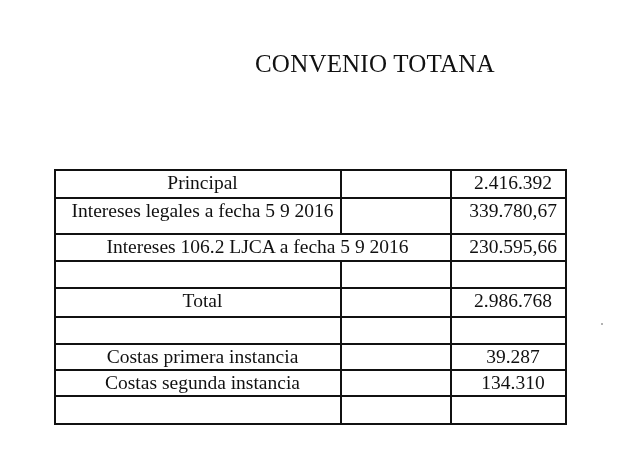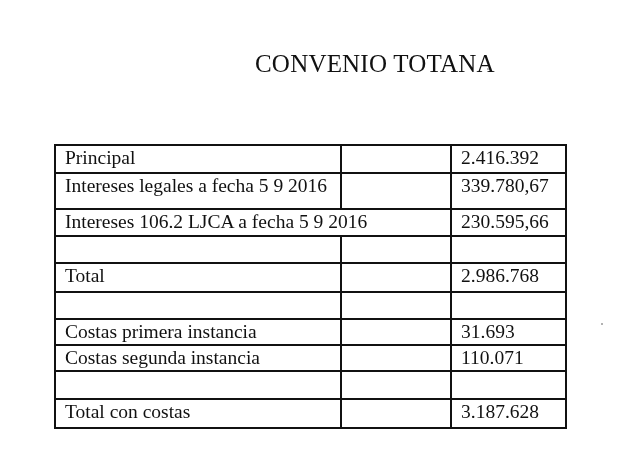--- a/index.html
+++ b/index.html
@@ -1,22 +1,22 @@
 <!DOCTYPE html>
 <html><head>
 <meta charset="utf-8">
 <style>
   html, body { margin: 0; padding: 0; background: #ffffff; }
   body { width: 640px; height: 467px; position: relative; overflow: hidden;
          font-family: "Liberation Serif", serif; color: #111; }
   .title { position: absolute; left: 255px; top: 50px; font-size: 25px;
            letter-spacing: 0.2px; white-space: nowrap; }
   .speck { position: absolute; width: 2px; height: 2px; background: #999; border-radius: 1px; }
-  table.conv { position: absolute; left: 54px; top: 144px; width: 511px;
-               border-collapse: collapse; table-layout: fixed; }
+  table.conv { position: absolute; left: 54px; top: 169px; width: 511px;
+               border-collapse: collapse; table-layout: fixed; text-align: center; }
   table.conv td { border: 2px solid #111; padding: 0 0 0 9px; vertical-align: top;
                   font-size: 19.5px; line-height: 24px; }
   col.c1 { width: 286px; } col.c2 { width: 110px; } col.c3 { width: 115px; }
   td.val { padding-left: 10px; }
 </style>
 </head>
 <body>
 
 <div class="title">CONVENIO TOTANA</div>
 <div class="speck" style="left:487px; top:68px;"></div>
@@ -54,31 +54,26 @@
         <td class="val">2.986.768</td>
       </tr>
       <tr style="height: 27px;">
         <td></td>
         <td></td>
         <td class="val"></td>
       </tr>
       <tr style="height: 17px;">
         <td>Costas primera instancia</td>
         <td></td>
-        <td class="val">31.693</td>
+        <td class="val">39.287</td>
       </tr>
       <tr style="height: 14px;">
         <td>Costas segunda instancia</td>
         <td></td>
-        <td class="val">110.071</td>
+        <td class="val">134.310</td>
       </tr>
       <tr style="height: 28px;">
         <td></td>
         <td></td>
         <td class="val"></td>
       </tr>
-      <tr style="height: 29px;">
-        <td>Total con costas</td>
-        <td></td>
-        <td class="val">3.187.628</td>
-      </tr>
     </tbody>
 </table>
 
 </body></html>

